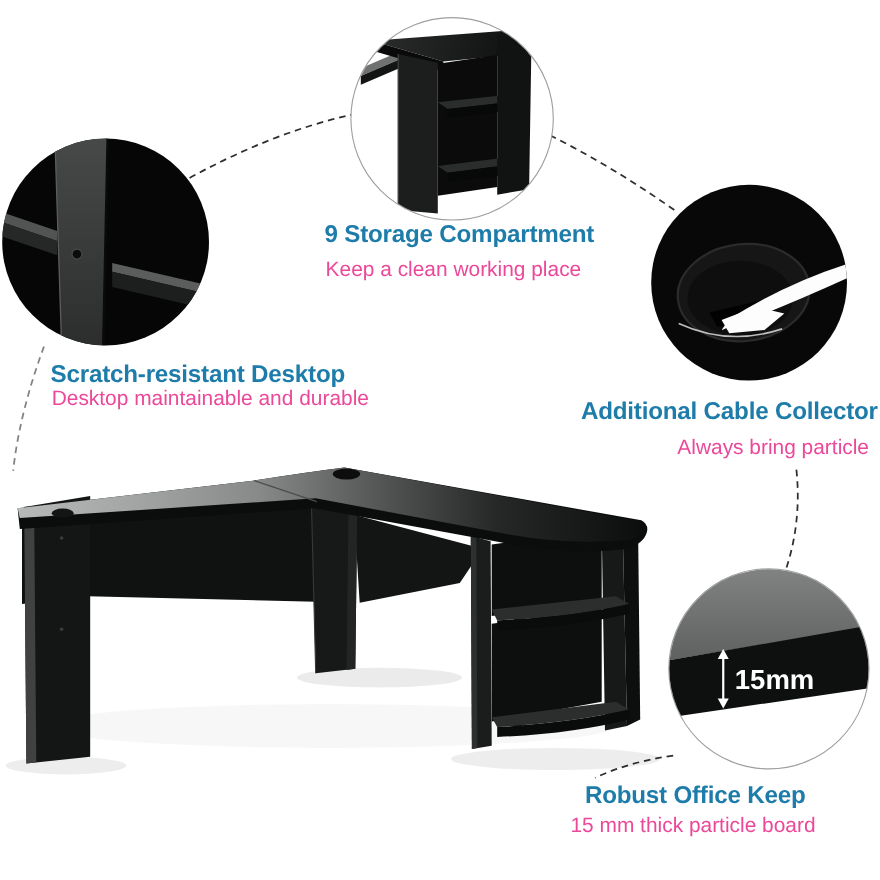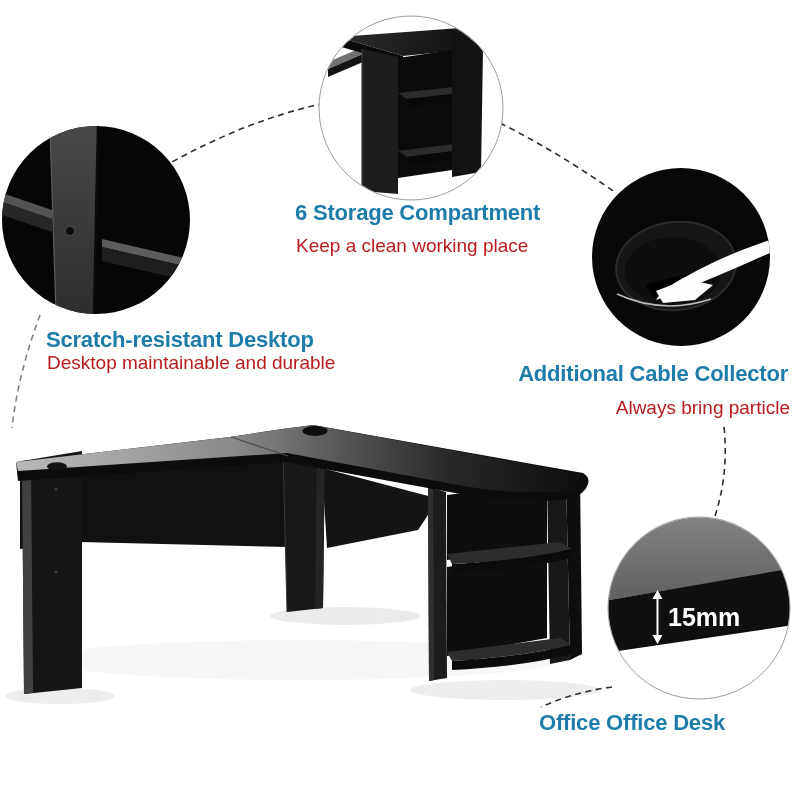--- a/index.html
+++ b/index.html
@@ -5,27 +5,27 @@
   html,body{margin:0;padding:0;background:#ffffff;}
   body{width:800px;height:800px;overflow:hidden;font-family:"Liberation Sans",sans-serif;}
   .stage{position:relative;width:800px;height:800px;background:#ffffff;}
   .stage svg.artwork{position:absolute;left:0;top:0;}
   .feature-title{
     position:absolute;font-weight:700;font-size:22px;line-height:1.1;
     color:#1d7ca9;letter-spacing:-0.2px;white-space:nowrap;
   }
   .feature-sub{
     position:absolute;font-weight:400;font-size:19px;line-height:1.1;
-    color:#b91c1c;white-space:nowrap;
+    color:#ec4899;white-space:nowrap;
   }
   .t-storage{left:295px;top:201px;}
   .s-storage{left:296px;top:236px;}
   .t-scratch{left:46px;top:328px;}
   .s-scratch{left:47px;top:353px;}
-  .t-cable{right:12px;top:362px;}
+  .t-cable{right:2px;top:362px;}
   .s-cable{right:10px;top:398px;}
   .t-robust{left:632px;top:711px;transform:translateX(-50%);}
   .s-robust{left:630px;top:741px;transform:translateX(-50%);}
 </style>
 </head>
 <body>
 
 <div class="stage">
 
   <svg class="artwork" width="800" height="800" viewBox="0 0 800 800">
@@ -177,23 +177,24 @@
         <g fill="#ffffff">
           <path d="M656.5,596 L658.5,596 L658.5,638 L656.5,638 Z"></path>
           <path d="M657.5,590 L652.5,599 L662.5,599 Z"></path>
           <path d="M657.5,644 L652.5,635 L662.5,635 Z"></path>
         </g>
         <text x="668" y="626" font-family="&quot;Liberation Sans&quot;, sans-serif" font-size="25" font-weight="bold" fill="#ffffff">15mm</text>
       </g>
     </g>
   </svg>
 
-  <div class="feature-title t-storage">6 Storage Compartment</div>
+  <div class="feature-title t-storage">9 Storage Compartment</div>
   <div class="feature-sub s-storage">Keep a clean working place</div>
 
   <div class="feature-title t-scratch">Scratch-resistant Desktop</div>
   <div class="feature-sub s-scratch">Desktop maintainable and durable</div>
 
   <div class="feature-title t-cable">Additional Cable Collector</div>
   <div class="feature-sub s-cable">Always bring particle</div>
 
-  <div class="feature-title t-robust">Office Office Desk</div>
+  <div class="feature-title t-robust">Robust Office Keep</div>
+  <div class="feature-sub s-robust">15 mm thick particle board</div>
 </div>
 
 </body></html>

